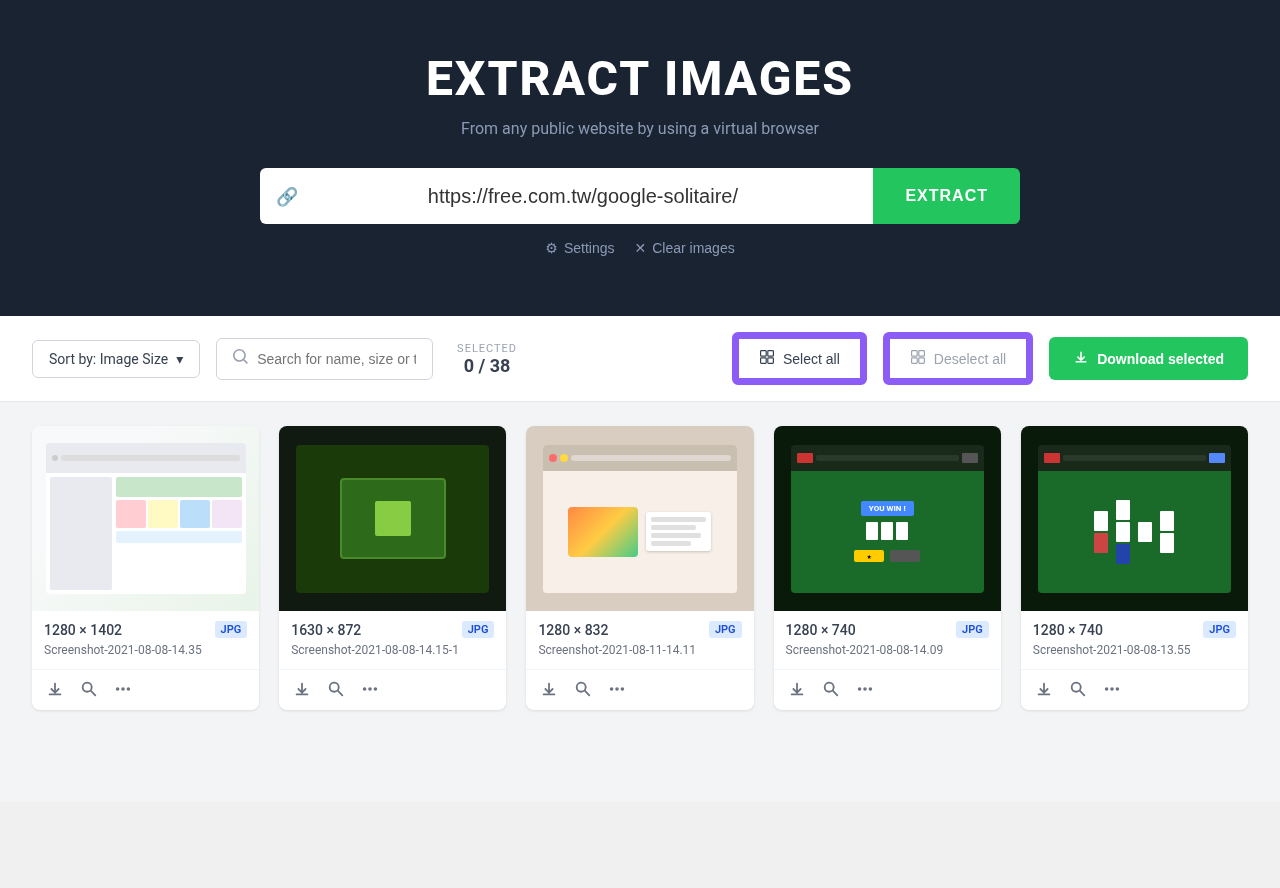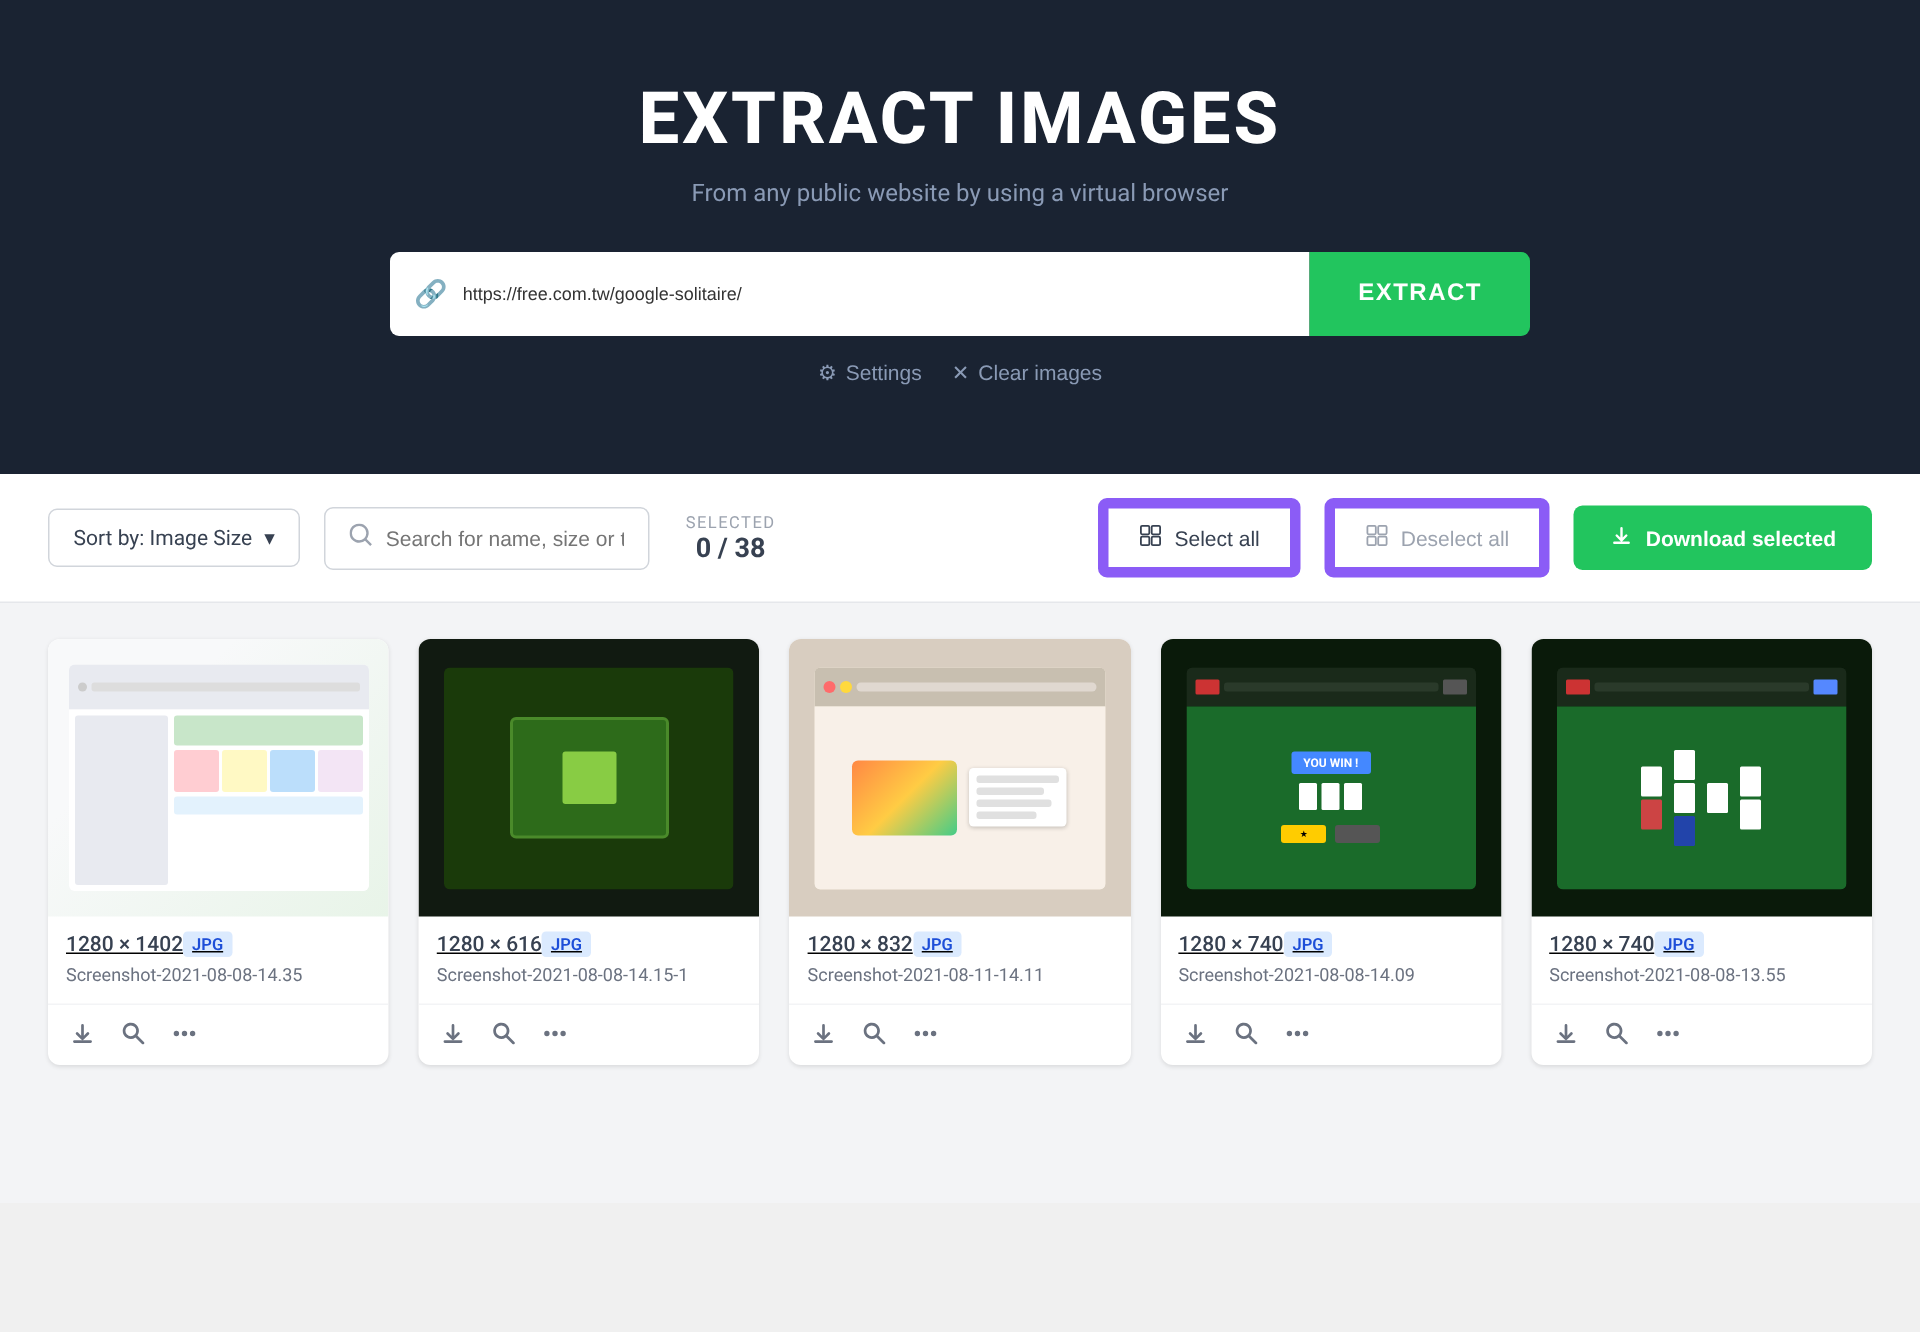--- a/index.html
+++ b/index.html
@@ -40,25 +40,26 @@
       border: none;
     }
     .url-icon {
       color: #9ca3af;
       margin-right: 10px;
       font-size: 18px;
     }
     .url-input {
       border: none;
       outline: none;
-      font-size: 12px;
+      font-size: 20px;
       color: #333;
       width: 100%;
       padding: 16px 0;
       background: transparent;
+      text-align: center;
     }
     .extract-btn {
       background: #22c55e;
       color: white;
       border: none;
       padding: 0 32px;
       font-size: 16px;
       font-weight: 700;
       letter-spacing: 1px;
       cursor: pointer;
@@ -213,23 +214,22 @@
     .mock-1-card { background: #f0f0f0; border-radius: 2px; height: 28px; }
     
     .mock-2 { background: #1a3a0a; display: flex; align-items: center; justify-content: center; }
 
     .image-info {
       padding: 10px 12px;
     }
     .image-meta {
       display: flex;
       align-items: center;
-      justify-content: flex-start;
+      justify-content: space-between;
       margin-bottom: 4px;
-      text-decoration: underline;
     }
     .image-dims {
       font-size: 14px;
       font-weight: 500;
       color: #374151;
     }
     .image-type {
       background: #dbeafe;
       color: #1d4ed8;
       font-size: 11px;
@@ -400,21 +400,21 @@
         <div class="screenshot-mock mock-2" style="width:85%;height:80%;">
           <div style="background:#1a3a0a;width:100%;height:100%;display:flex;align-items:center;justify-content:center;">
             <div style="width:55%;height:55%;background:#2d6b1a;border-radius:4px;border:2px solid #4a8a2a;display:flex;align-items:center;justify-content:center;">
               <div style="width:35%;height:45%;background:#88cc44;border-radius:2px;"></div>
             </div>
           </div>
         </div>
       </div>
       <div class="image-info">
         <div class="image-meta">
-          <span class="image-dims">1280 × 616</span>
+          <span class="image-dims">1630 × 872</span>
           <span class="image-type">JPG</span>
         </div>
         <div class="image-name">Screenshot-2021-08-08-14.15-1</div>
       </div>
       <div class="image-actions">
         <button class="img-action-btn">
           <svg viewBox="0 0 20 20" fill="currentColor">
               <path d="M10 3a1 1 0 011 1v7.586l2.293-2.293a1 1 0 111.414 1.414l-4 4a1 1 0 01-1.414 0l-4-4a1 1 0 111.414-1.414L9 11.586V4a1 1 0 011-1zM4 15a1 1 0 100 2h12a1 1 0 100-2H4z"></path>
             </svg>
         </button>

